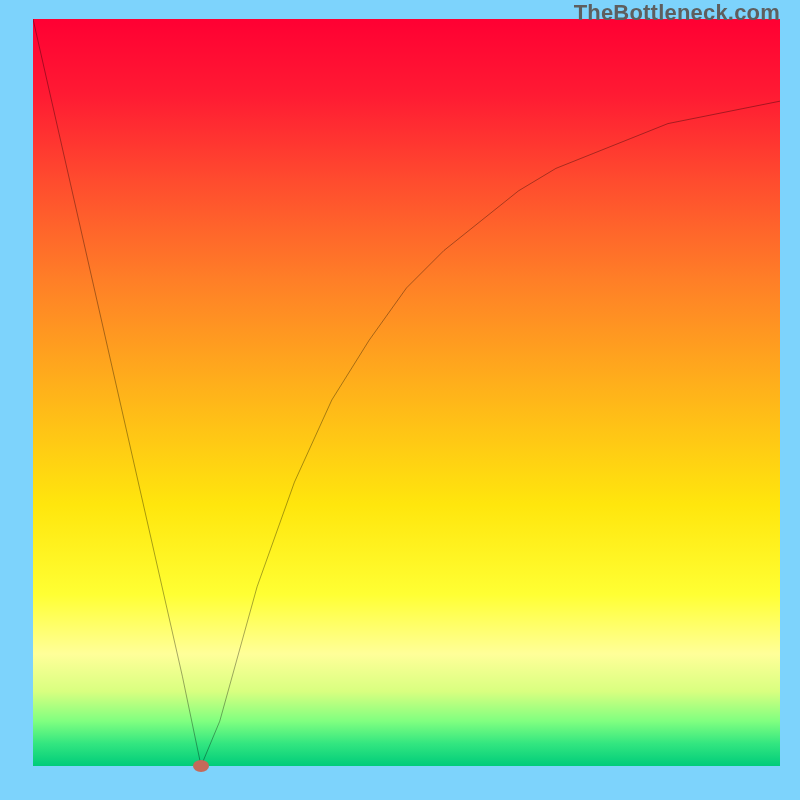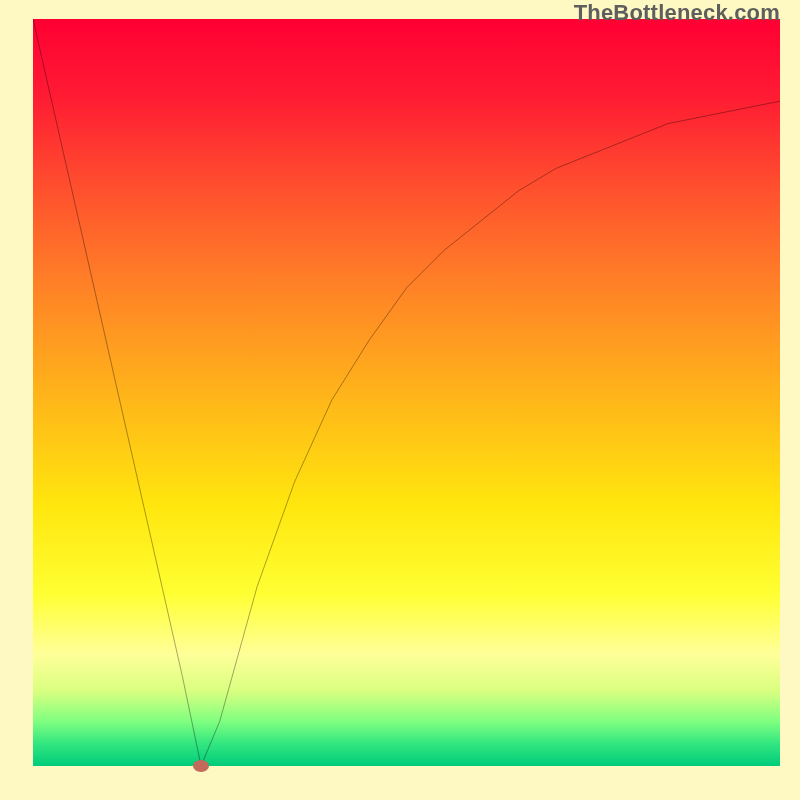--- a/index.html
+++ b/index.html
@@ -1,20 +1,20 @@
 <!DOCTYPE html>
 <html><head>
 <meta charset="utf-8">
 <style>
   * { margin: 0; padding: 0; box-sizing: border-box; }
   html, body { width: 800px; height: 800px; overflow: hidden; background: #000; }
   .frame {
     width: 800px;
     height: 800px;
-    background: #fef9c3;
+    background: #7dd3fc;
     position: relative;
   }
   .plot-area {
     position: absolute;
     left: 33px;
     top: 19px;
     width: 747px;
     height: 747px;
     background: linear-gradient(to bottom,
       #ff0033 0%,

